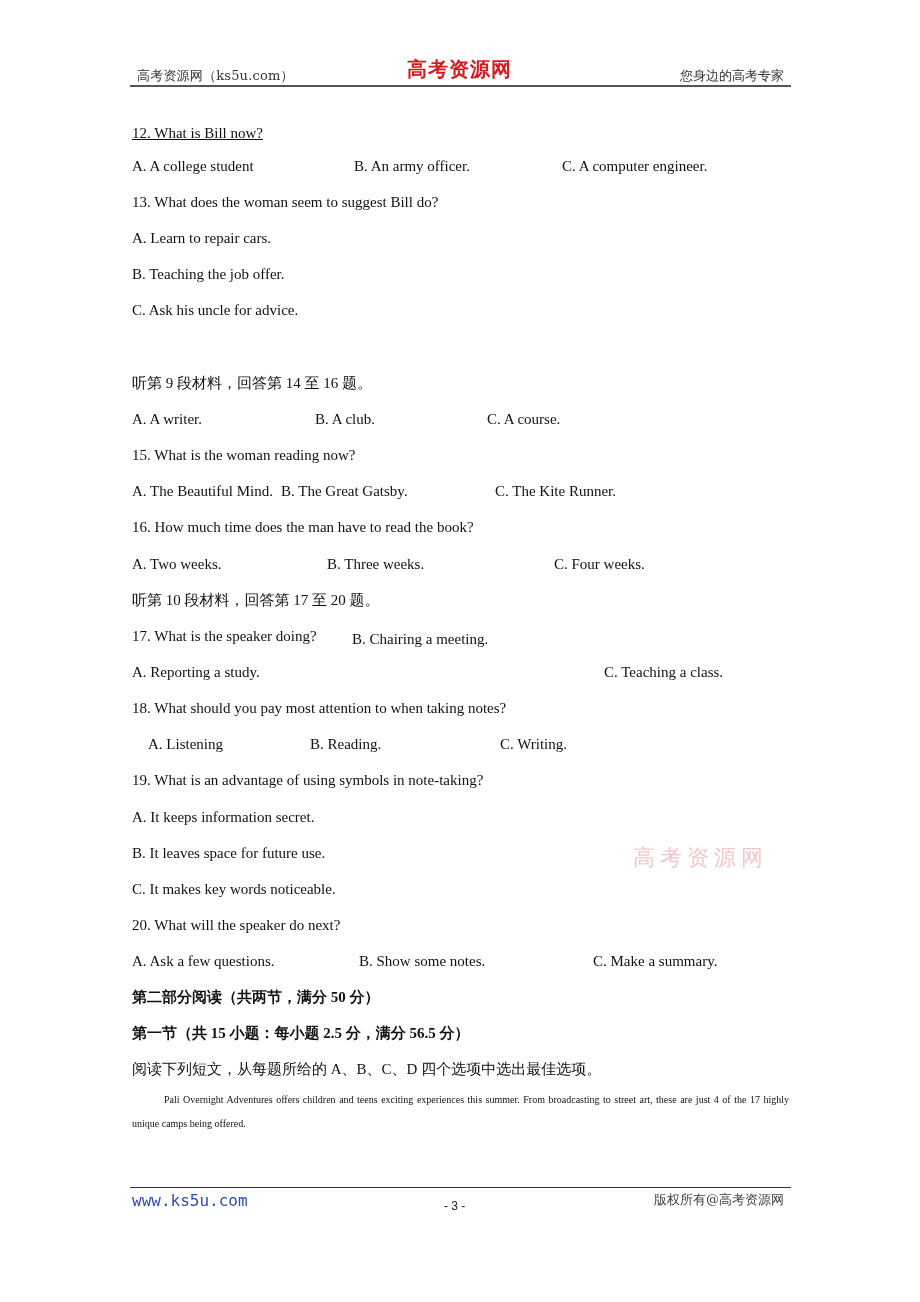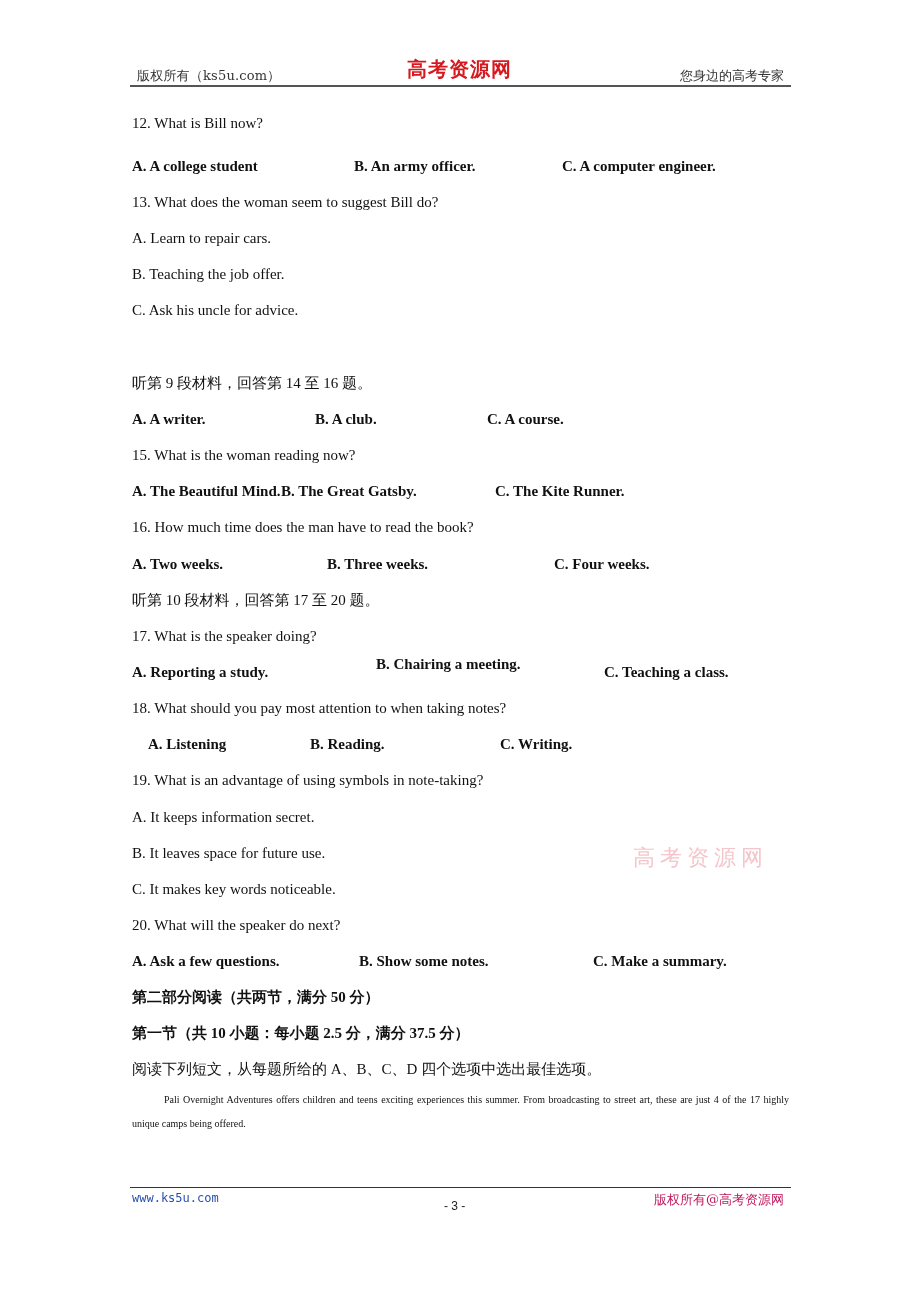--- a/index.html
+++ b/index.html
@@ -62,21 +62,20 @@
       left: 132px;
       font-size: 15px;
       line-height: 18px;
       white-space: nowrap;
     }
     .opt {
       position: absolute;
       font-size: 15px;
       line-height: 18px;
       white-space: nowrap;
-      font-weight: bold;
     }
     .bold { font-weight: bold; }
     .para {
       position: absolute;
       left: 132px;
       width: 657px;
       font-size: 10px;
       line-height: 24px;
       text-align: justify;
       text-indent: 32px;
@@ -93,52 +92,52 @@
     
     .ftr-rule {
       position: absolute;
       left: 130px; width: 661px;
       top: 1187px; height: 1px;
       background: #333;
     }
     .ftr-left {
       position: absolute;
       left: 132px; top: 1191px;
-      font-size: 12px;
+      font-size: 16px;
       color: #2a4fb0;
       font-family: "DejaVu Sans Mono", monospace;
     }
     .ftr-center {
       position: absolute;
       left: 444px; top: 1199px;
       font-size: 12px;
       color: #222;
       font-family: "Liberation Sans", sans-serif;
     }
     .ftr-right {
       position: absolute;
       right: 136px; top: 1191px;
       font-size: 13px;
-      color: #be185d;
+      color: #404040;
       font-family: "DejaVu Serif", serif;
     }
   </style>
 </head>
 <body>
 
 <div class="page">
 
   <div class="hdr">
-    <span class="hdr-left">版权所有（ks5u.com）</span>
+    <span class="hdr-left">高考资源网（ks5u.com）</span>
     <span class="hdr-center">高考资源网</span>
     <span class="hdr-right">您身边的高考专家</span>
   </div>
   <div class="hdr-rule"></div>
 
-  <div class="line" style="top:114px;">12. What is Bill now?</div>
+  <div class="line" style="top:124px;text-decoration:underline;">12. What is Bill now?</div>
   <div class="opt" style="left:132px; top:157px;">A. A college student</div>
   <div class="opt" style="left:354px; top:157px;">B. An army officer.</div>
   <div class="opt" style="left:562px; top:157px;">C. A computer engineer.</div>
 
   <div class="line" style="top:193px;">13. What does the woman seem to suggest Bill do?</div>
   <div class="line" style="top:229px;">A. Learn to repair cars.</div>
   <div class="line" style="top:265px;">B. Teaching the job offer.</div>
   <div class="line" style="top:301px;">C. Ask his uncle for advice.</div>
 
   <div class="line" style="top:338px;margin-top:36px;">听第 9 段材料，回答第 14 至 16 题。</div>
@@ -154,42 +153,42 @@
 
   <div class="line" style="top:518px;">16. How much time does the man have to read the book?</div>
   <div class="opt" style="left:132px; top:555px;">A. Two weeks.</div>
   <div class="opt" style="left:327px; top:555px;">B. Three weeks.</div>
   <div class="opt" style="left:554px; top:555px;">C. Four weeks.</div>
 
   <div class="line" style="top:591px;">听第 10 段材料，回答第 17 至 20 题。</div>
 
   <div class="line" style="top:627px;">17. What is the speaker doing?</div>
   <div class="opt" style="left:132px; top:663px;">A. Reporting a study.</div>
-  <div class="opt" style="left:352px; top:655px;margin-left:24px;">B. Chairing a meeting.</div>
+  <div class="opt" style="left:352px; top:630px;">B. Chairing a meeting.</div>
   <div class="opt" style="left:604px; top:663px;">C. Teaching a class.</div>
 
   <div class="line" style="top:699px;">18. What should you pay most attention to when taking notes?</div>
   <div class="opt" style="left:148px; top:735px;">A. Listening</div>
   <div class="opt" style="left:310px; top:735px;">B. Reading.</div>
   <div class="opt" style="left:500px; top:735px;">C. Writing.</div>
 
   <div class="line" style="top:771px;">19. What is an advantage of using symbols in note-taking?</div>
   <div class="line" style="top:808px;">A. It keeps information secret.</div>
   <div class="line" style="top:844px;">B. It leaves space for future use.</div>
   <div class="line" style="top:880px;">C. It makes key words noticeable.</div>
 
   <div class="watermark">高考资源网</div>
 
   <div class="line" style="top:916px;">20. What will the speaker do next?</div>
   <div class="opt" style="left:132px; top:952px;">A. Ask a few questions.</div>
   <div class="opt" style="left:359px; top:952px;">B. Show some notes.</div>
   <div class="opt" style="left:593px; top:952px;">C. Make a summary.</div>
 
   <div class="line bold" style="top:988px;">第二部分阅读（共两节，满分 50 分）</div>
-  <div class="line bold" style="top:1024px;">第一节（共 10 小题：每小题 2.5 分，满分 37.5 分）</div>
+  <div class="line bold" style="top:1024px;">第一节（共 15 小题：每小题 2.5 分，满分 56.5 分）</div>
   <div class="line" style="top:1060px;">阅读下列短文，从每题所给的 A、B、C、D 四个选项中选出最佳选项。</div>
   <div class="para" style="top:1088px;">Pali Overnight Adventures offers children and teens exciting experiences this summer. From broadcasting to street art, these are just 4 of the 17 highly unique camps being offered.</div>
 
   <div class="ftr-rule"></div>
   <div class="ftr-left">www.ks5u.com</div>
   <div class="ftr-center">- 3 -</div>
   <div class="ftr-right">版权所有@高考资源网</div>
 
 </div>
 

